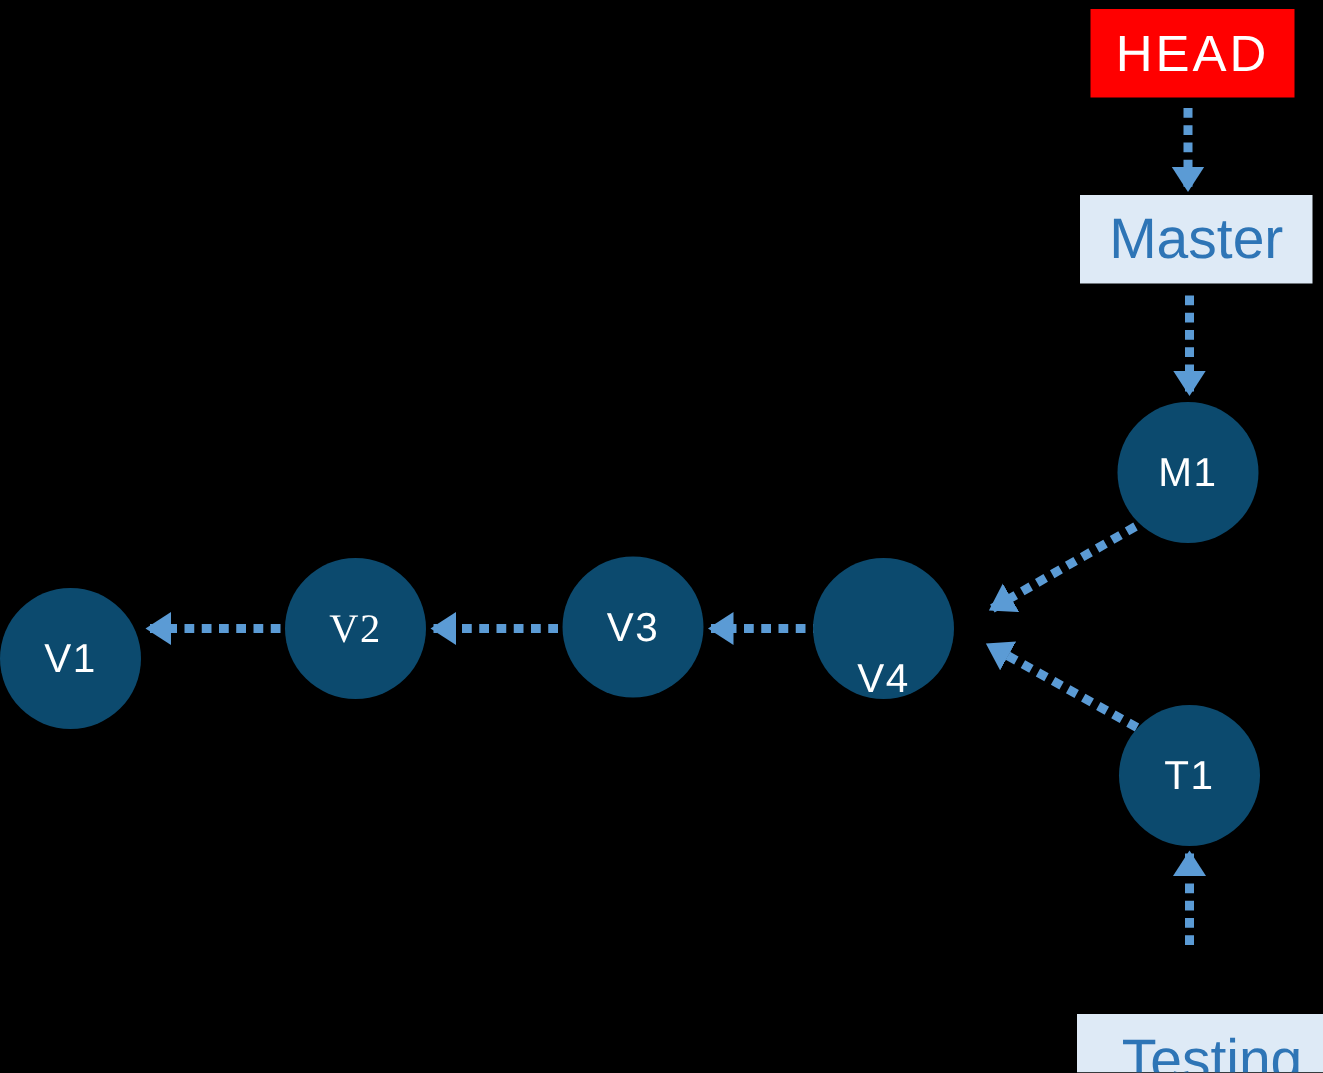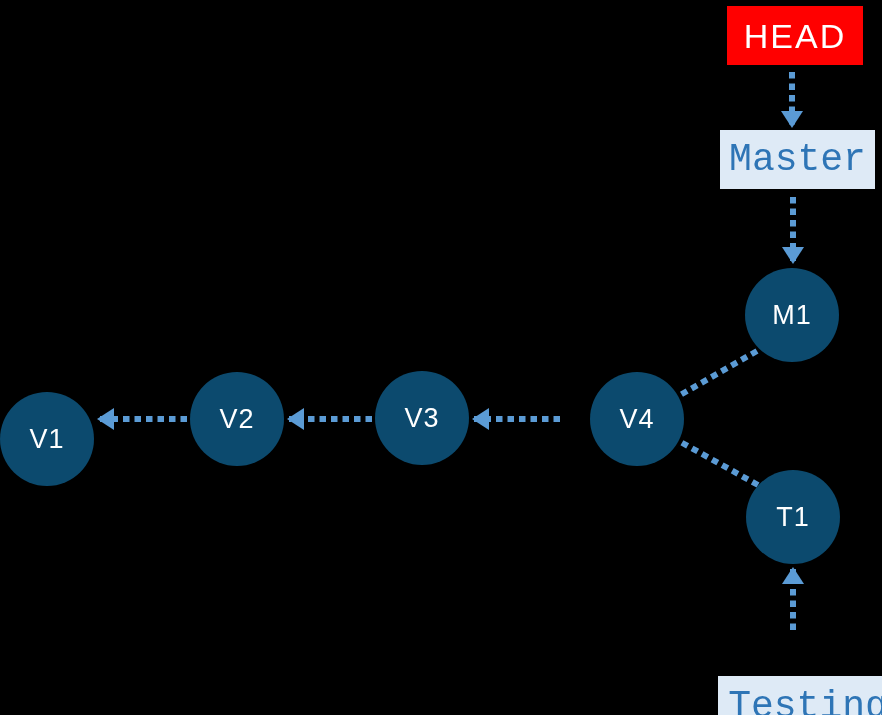--- a/index.html
+++ b/index.html
@@ -44,21 +44,20 @@
     height: 59px;
     background: #FF0000;
     color: #FFFFFF;
     font-size: 34px;
     letter-spacing: 2px;
   }
   .branch-box {
     background: #DEEAF6;
     color: #2E75B6;
     font-size: 38px;
-    font-family: Liberation Mono, monospace;
   }
   .master-box {
     left: 720px;
     top: 130px;
     width: 155px;
     height: 59px;
   }
   .testing-box {
     left: 718px;
     top: 676px;
@@ -74,23 +73,23 @@
     color: #FFFFFF;
     display: flex;
     align-items: center;
     justify-content: center;
     font-size: 27px;
     letter-spacing: 1px;
     line-height: 1;
   }
   .commit-m1 { left: 745px; top: 268px; }
   .commit-t1 { left: 746px; top: 470px; }
-  .commit-v4 { left: 590px; top: 372px; }
+  .commit-v4 { left: 542px; top: 372px; align-items: flex-end; }
   .commit-v3 { left: 375px; top: 371px; }
-  .commit-v2 { left: 190px; top: 372px; }
+  .commit-v2 { left: 190px; top: 372px; font-family: Liberation Serif, serif; }
   .commit-v1 { left: 0px;   top: 392px; }
 </style>
 </head>
 <body>
 
 <div class="stage">
 
   <svg class="arrow-layer" viewBox="0 0 882 715">
     <defs>
       <marker id="ah" markerUnits="userSpaceOnUse" markerWidth="18" markerHeight="24" refX="15" refY="11" orient="auto">

